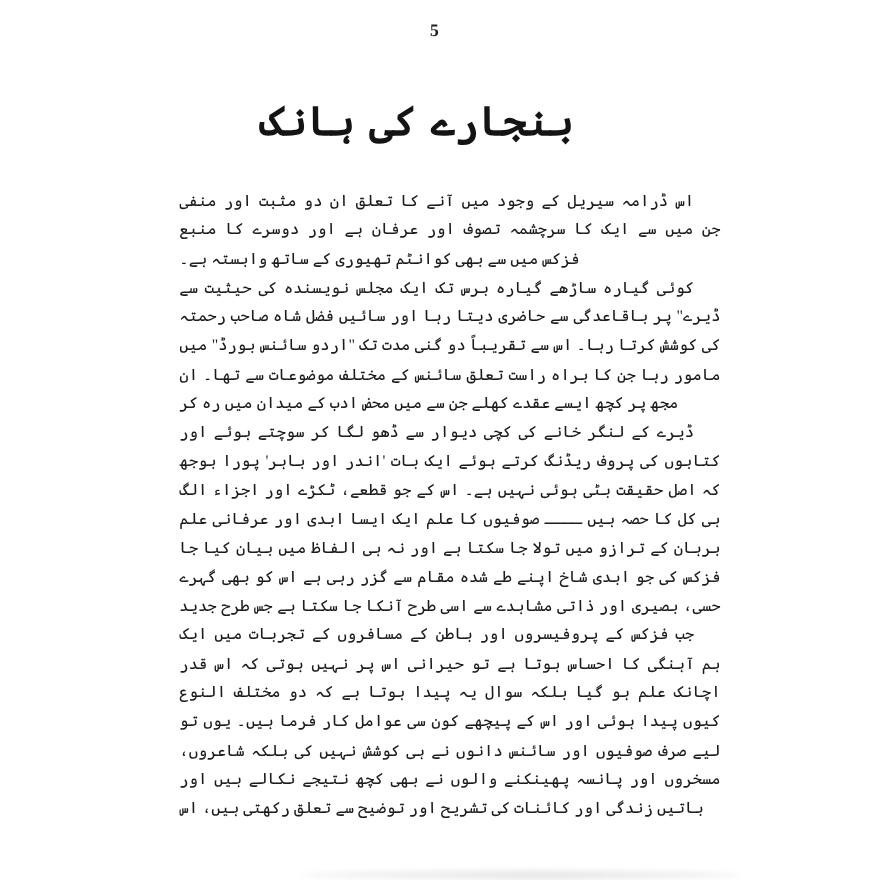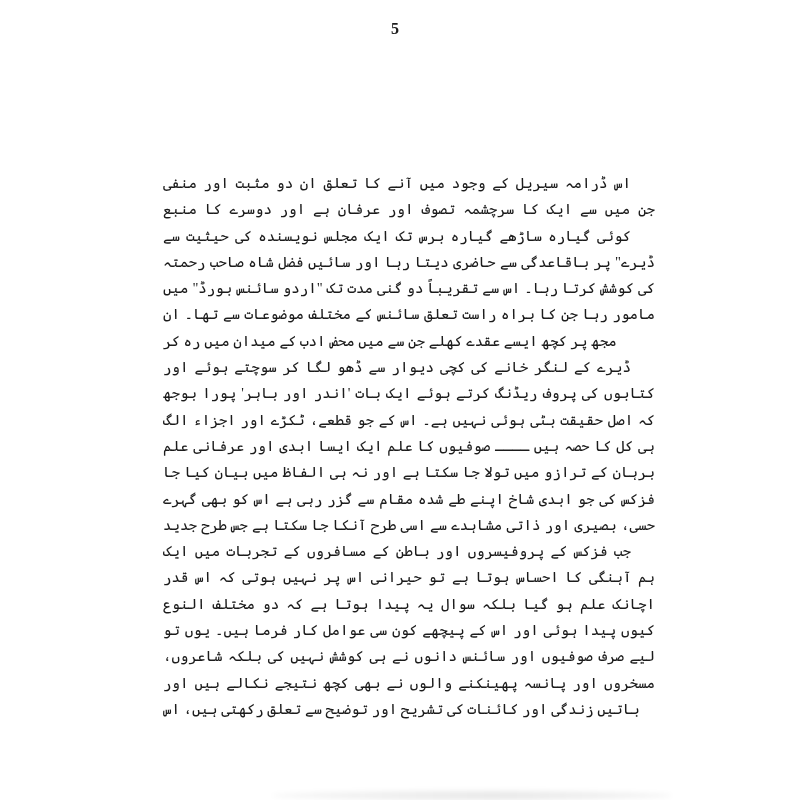--- a/index.html
+++ b/index.html
@@ -74,24 +74,26 @@
     filter: blur(2.5px);
     border-radius: 50%;
   }
 </style>
 </head>
 <body>
 
 <div class="page">
   <div class="page-number">5</div>
 
+  <h1 class="page-title">بنجارے کی ہانک</h1>
 
   <div class="body-text">
       <div class="line first">اس ڈرامہ سیریل کے وجود میں آنے کا تعلق ان دو مثبت اور منفی تاروں سے بندھا ہے</div>
       <div class="line full">جن میں سے ایک کا سرچشمہ تصوف اور عرفان ہے اور دوسرے کا منبع سائنس، خاص طور پر فزکس اور</div>
+      <div class="line last">فزکس میں سے بھی کوانٹم تھیوری کے ساتھ وابستہ ہے۔</div>
       <div class="line first">کوئی گیارہ ساڑھے گیارہ برس تک ایک مجلس نویسندہ کی حیثیت سے میں "نوروالوں کے</div>
       <div class="line full">ڈیرے" پر باقاعدگی سے حاضری دیتا رہا اور سائیں فضل شاہ صاحب رحمتہ اللہ علیہ کے ارشادات سمجھنے</div>
       <div class="line full">کی کوشش کرتا رہا۔ اس سے تقریباً دو گنی مدت تک "اردو سائنس بورڈ" میں ان مسودوں کی ورق گردانی پر</div>
       <div class="line full">مامور رہا جن کا براہ راست تعلق سائنس کے مختلف موضوعات سے تھا۔ ان دونوں رخی تعلقات سے</div>
       <div class="line last">مجھ پر کچھ ایسے عقدے کھلے جن سے میں محض ادب کے میدان میں رہ کر روشناس نہ ہو سکتا تھا۔</div>
       <div class="line first">ڈیرے کے لنگر خانے کی کچی دیوار سے ڈھو لگا کر سوچتے ہوئے اور دفتر میں سائنسی</div>
       <div class="line full">کتابوں کی پروف ریڈنگ کرتے ہوئے ایک بات 'اندر اور باہر' پورا بوجھ ڈال کر مجھ پر کھلی ہوئی تھی</div>
       <div class="line full">کہ اصل حقیقت بٹی ہوئی نہیں ہے۔ اس کے جو قطعے، ٹکڑے اور اجزاء الگ الگ نظر آتے ہیں، ایک</div>
       <div class="line full">ہی کل کا حصہ ہیں ــــ صوفیوں کا علم ایک ایسا ابدی اور عرفانی علم ہے جسے نہ تو عقل و دانش اور دلیل و</div>
       <div class="line full">برہان کے ترازو میں تولا جا سکتا ہے اور نہ ہی الفاظ میں بیان کیا جا سکتا ہے۔ اس ابدی علم کے اندر جدید</div>

